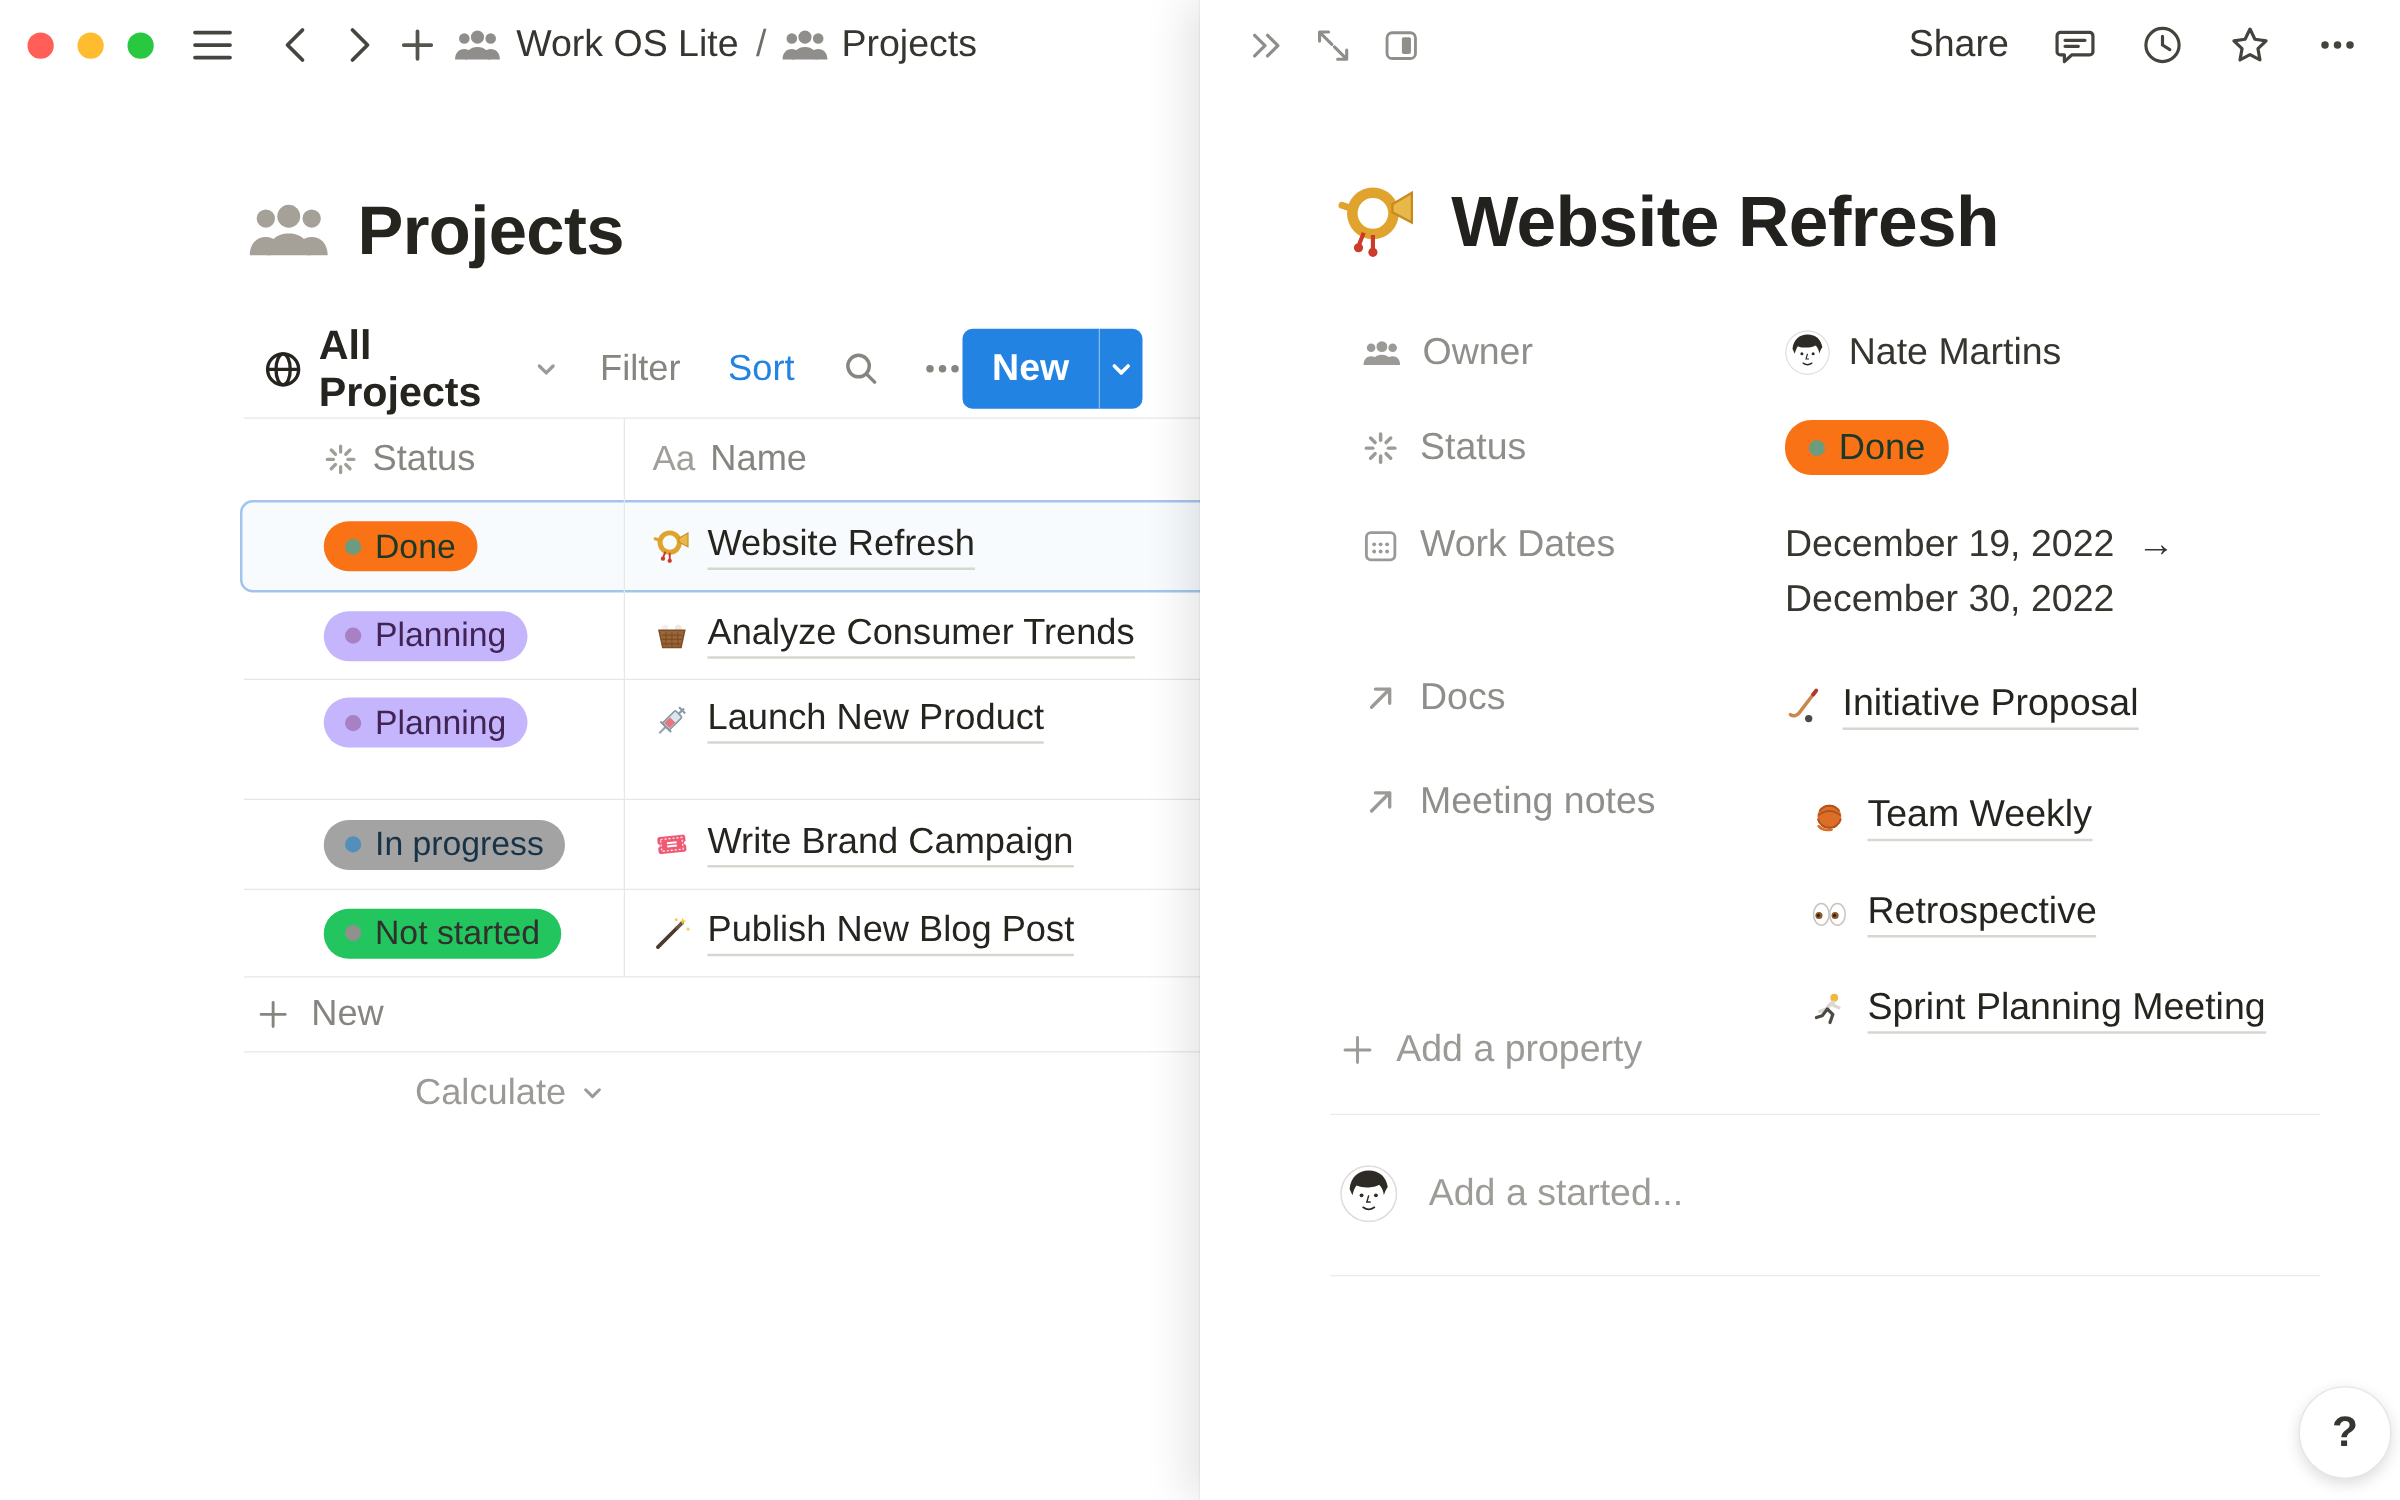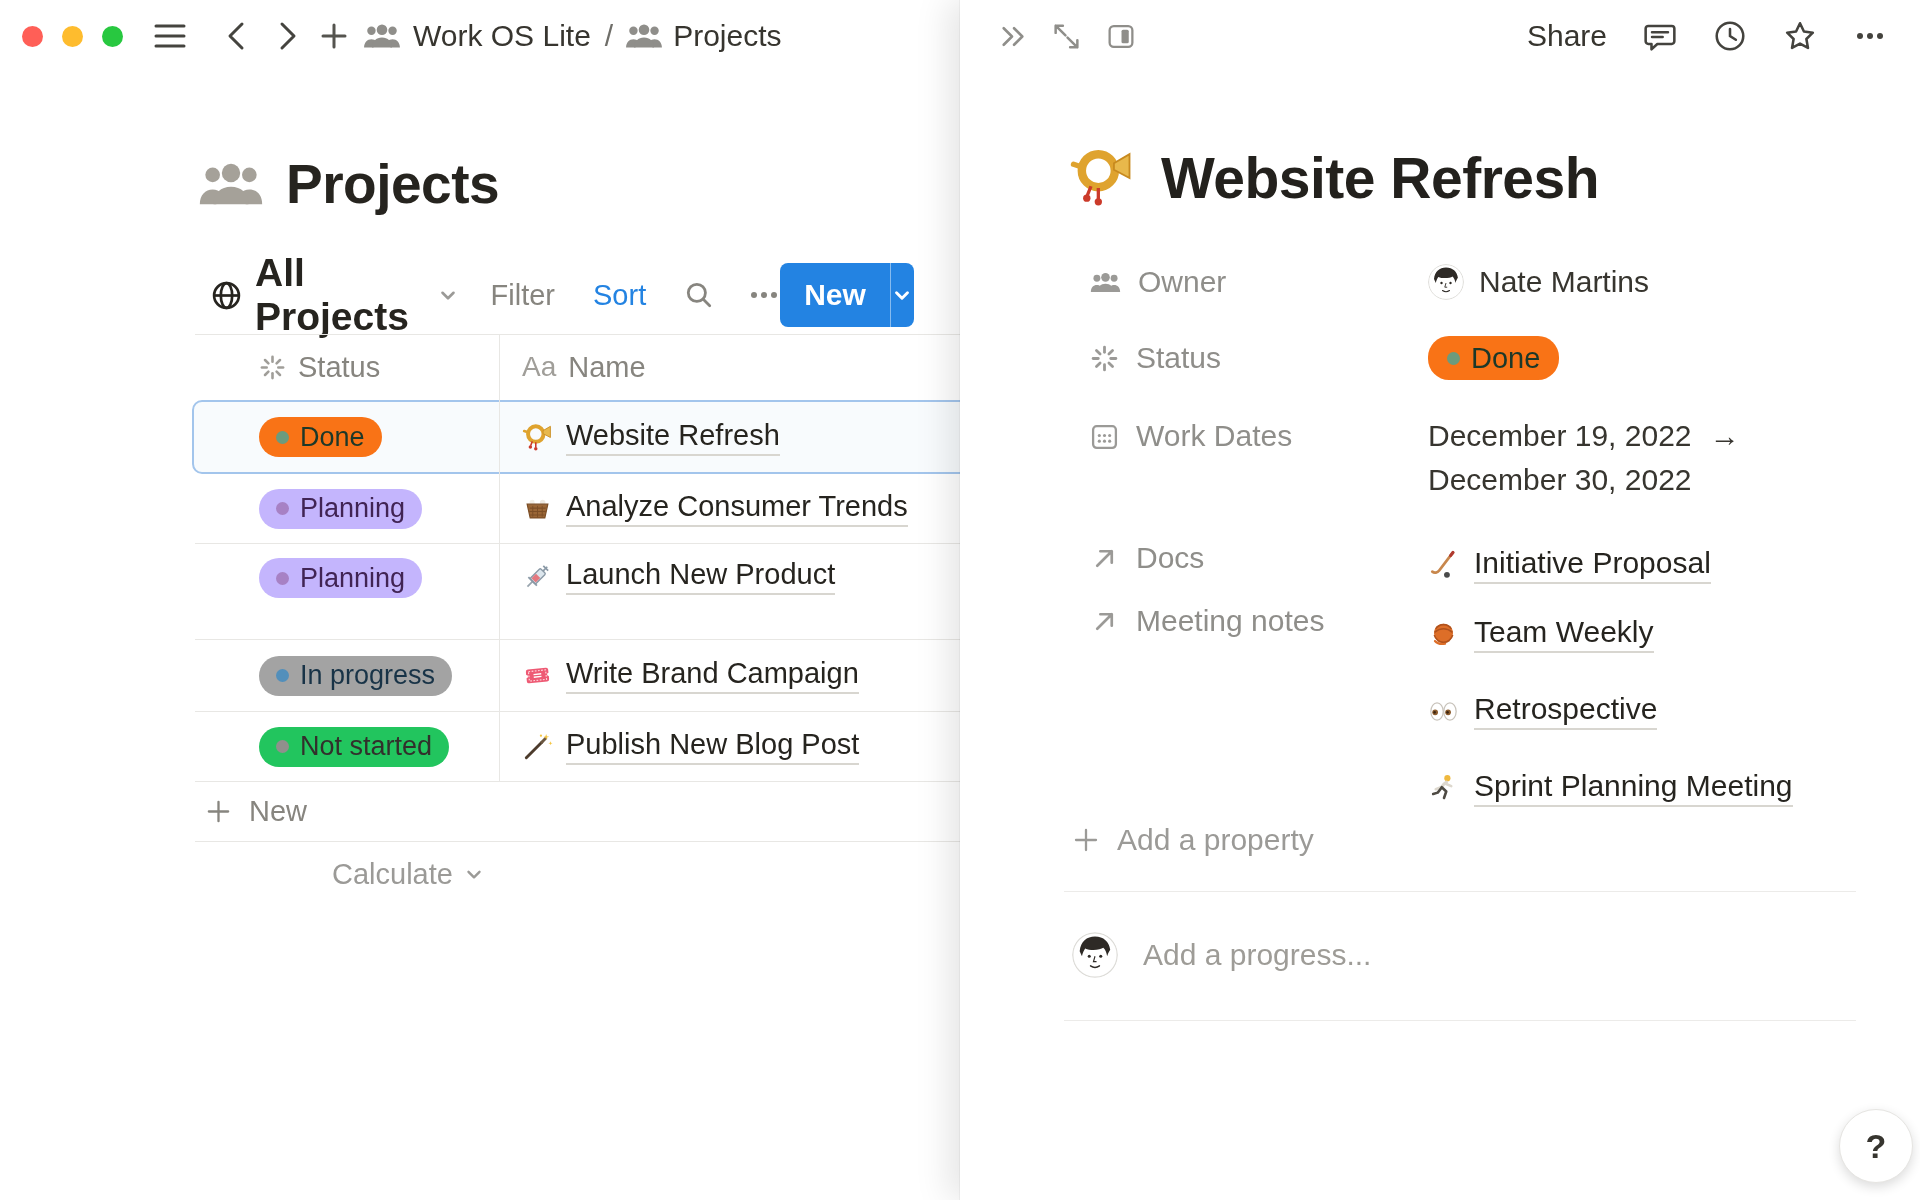--- a/index.html
+++ b/index.html
@@ -21,21 +21,21 @@
   .crumb-sep{font-size:30px;color:#6F6E69;margin:0 12px 0 14px;}
   .crumb-people{color:#8F8E8A;}
 
   
   .page-title-row{position:absolute;left:198px;top:142px;height:84px;display:flex;align-items:center;gap:22px;}
   .page-title-row h1{margin:0;font-size:55px;font-weight:700;color:#26241F;letter-spacing:-0.5px;}
   .title-people{color:#A5A199;}
 
   .view-toolbar{position:absolute;left:211px;top:258px;width:703px;height:74px;display:flex;align-items:center;}
   .view-tab{display:flex;align-items:center;gap:13px;cursor:pointer;}
-  .view-tab .lbl{font-size:39px;font-weight:600;color:#26241F;}
+  .view-tab .lbl{font-size:33px;font-weight:600;color:#26241F;}
   .tb-txt{font-size:29px;color:#87857F;}
   .tb-sort{color:#2383E2;}
   .new-btn{margin-left:auto;height:64px;border-radius:8px;background:#2383E2;color:#fff;display:flex;align-items:center;overflow:hidden;}
   .new-btn .new-main{padding:0 24px;font-size:30px;font-weight:600;}
   .new-btn .new-caret{width:48px;height:64px;display:flex;align-items:center;justify-content:center;border-left:1px solid rgba(255,255,255,0.45);}
 
   
   .table{position:absolute;left:195px;top:334px;width:765px;height:578px;}
   .tbl-top{position:absolute;left:0;right:0;top:0;height:1px;background:#E8E7E4;}
   .col-div{position:absolute;left:304px;top:1px;width:1px;height:446px;background:#E8E7E4;z-index:2;}
@@ -526,21 +526,21 @@
               <path d="M29 4L13 25c-2 2.6-5.6 3.2-8 1.3" stroke="#C8874C" stroke-width="3.2" fill="none" stroke-linecap="round"></path>
               <path d="M29 4l-2.8 3.7" stroke="#B03A30" stroke-width="3.6" stroke-linecap="round"></path>
               <circle cx="22" cy="30" r="3.4" fill="#4A4A4A"></circle>
             </svg>
         </span>
         <span class="txt">Initiative Proposal</span>
       </span>
     </div>
   </div>
 
-  <div class="prop" style="top:596px;align-items:flex-start;">
+  <div class="prop" style="top:616px;align-items:flex-start;gap:20px;">
     <div class="prop-label" style="height:50px;">
       <span class="ic">
         <svg width="29" height="29" viewBox="0 0 28 28" fill="none" stroke="currentColor" stroke-width="2.6" stroke-linecap="round" stroke-linejoin="round">
             <path d="M7 21L21 7M10 7h11v11"></path>
           </svg>
       </span>
       <span>Meeting notes</span>
     </div>
     <div class="prop-value links-col" style="align-items:flex-start;">
       <span class="plink">
@@ -598,19 +598,19 @@
     <span class="avatar" style="width:46px;height:46px">
       <svg width="46" height="46" viewBox="0 0 36 36">
           <circle cx="18" cy="18" r="17.4" fill="#FFFFFF" stroke="#DDDCD8"></circle>
           <path d="M6 15C6.8 7.5 11.5 3.5 18 3.5c6.8 0 11 4.2 11.9 10.3-1.2 1.6-2.1 3.8-2.4 5.2-.5-3.2-1.4-5-3-6.6-2.2 1.6-9.5 2.6-14.2.5-1.1 1.6-2 3.7-2.5 6z" fill="#2E2A26"></path>
           <circle cx="13.5" cy="19" r="1.2" fill="#2E2A26"></circle>
           <circle cx="22.5" cy="19" r="1.2" fill="#2E2A26"></circle>
           <path d="M18 19l-1.2 4.2h2.4" stroke="#2E2A26" stroke-width="0.9" fill="none"></path>
           <path d="M14.5 26.5c2.2 1.6 4.8 1.6 7 0" stroke="#2E2A26" stroke-width="1.1" fill="none" stroke-linecap="round"></path>
         </svg>
     </span>
-    <span class="comment-ph">Add a progress...</span>
+    <span class="comment-ph">Add a started...</span>
   </div>
 
   <div class="pdiv" style="top:1020px;"></div>
 
   <div class="help-btn">?</div>
 </div>
 
 </body></html>

